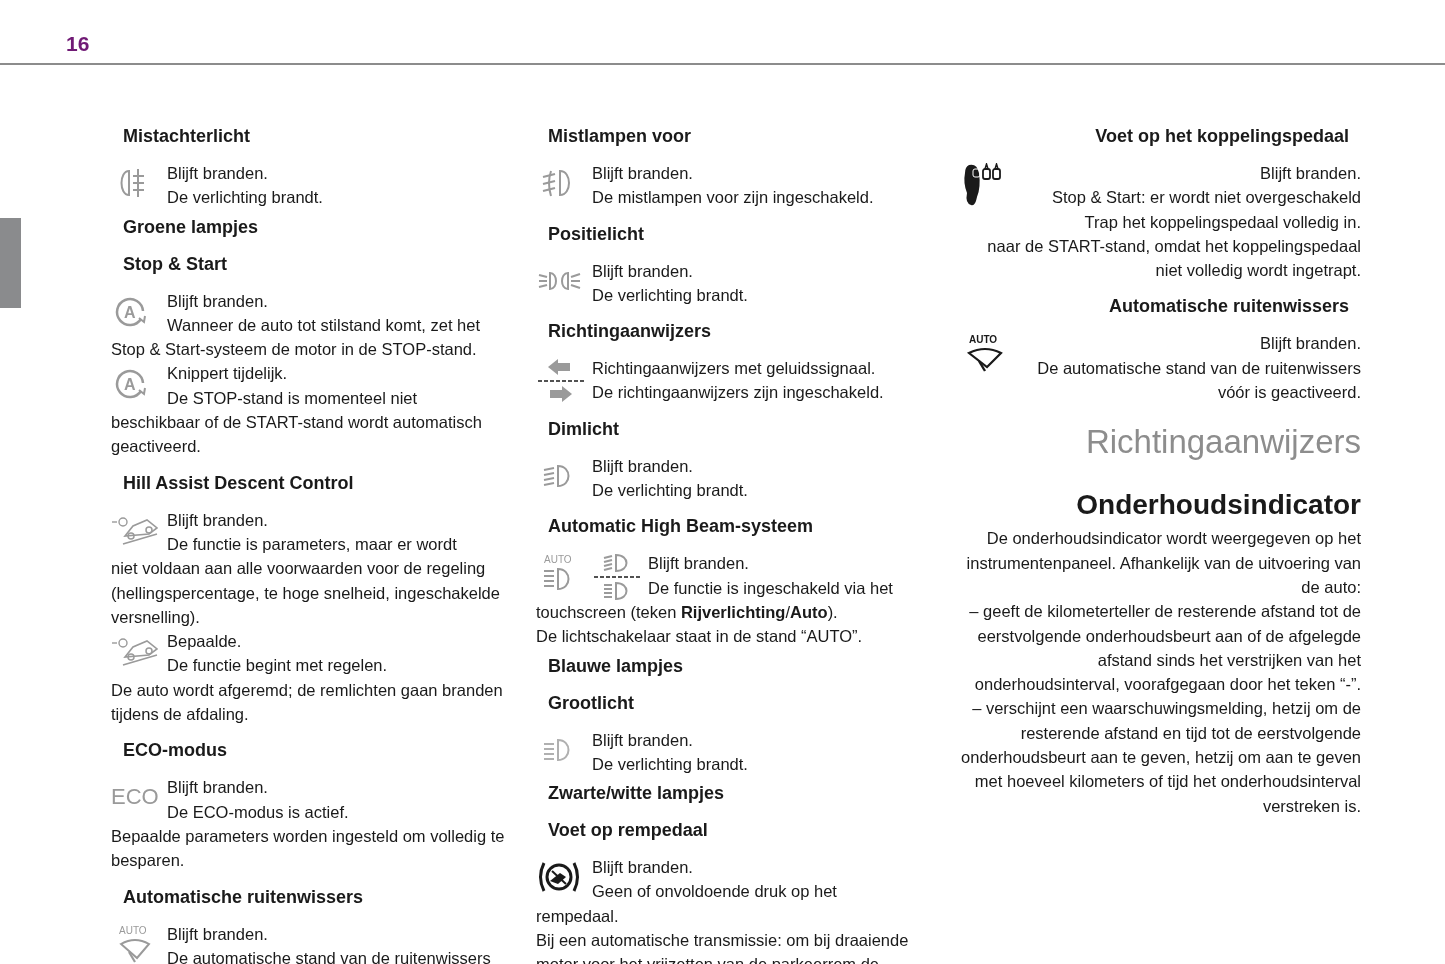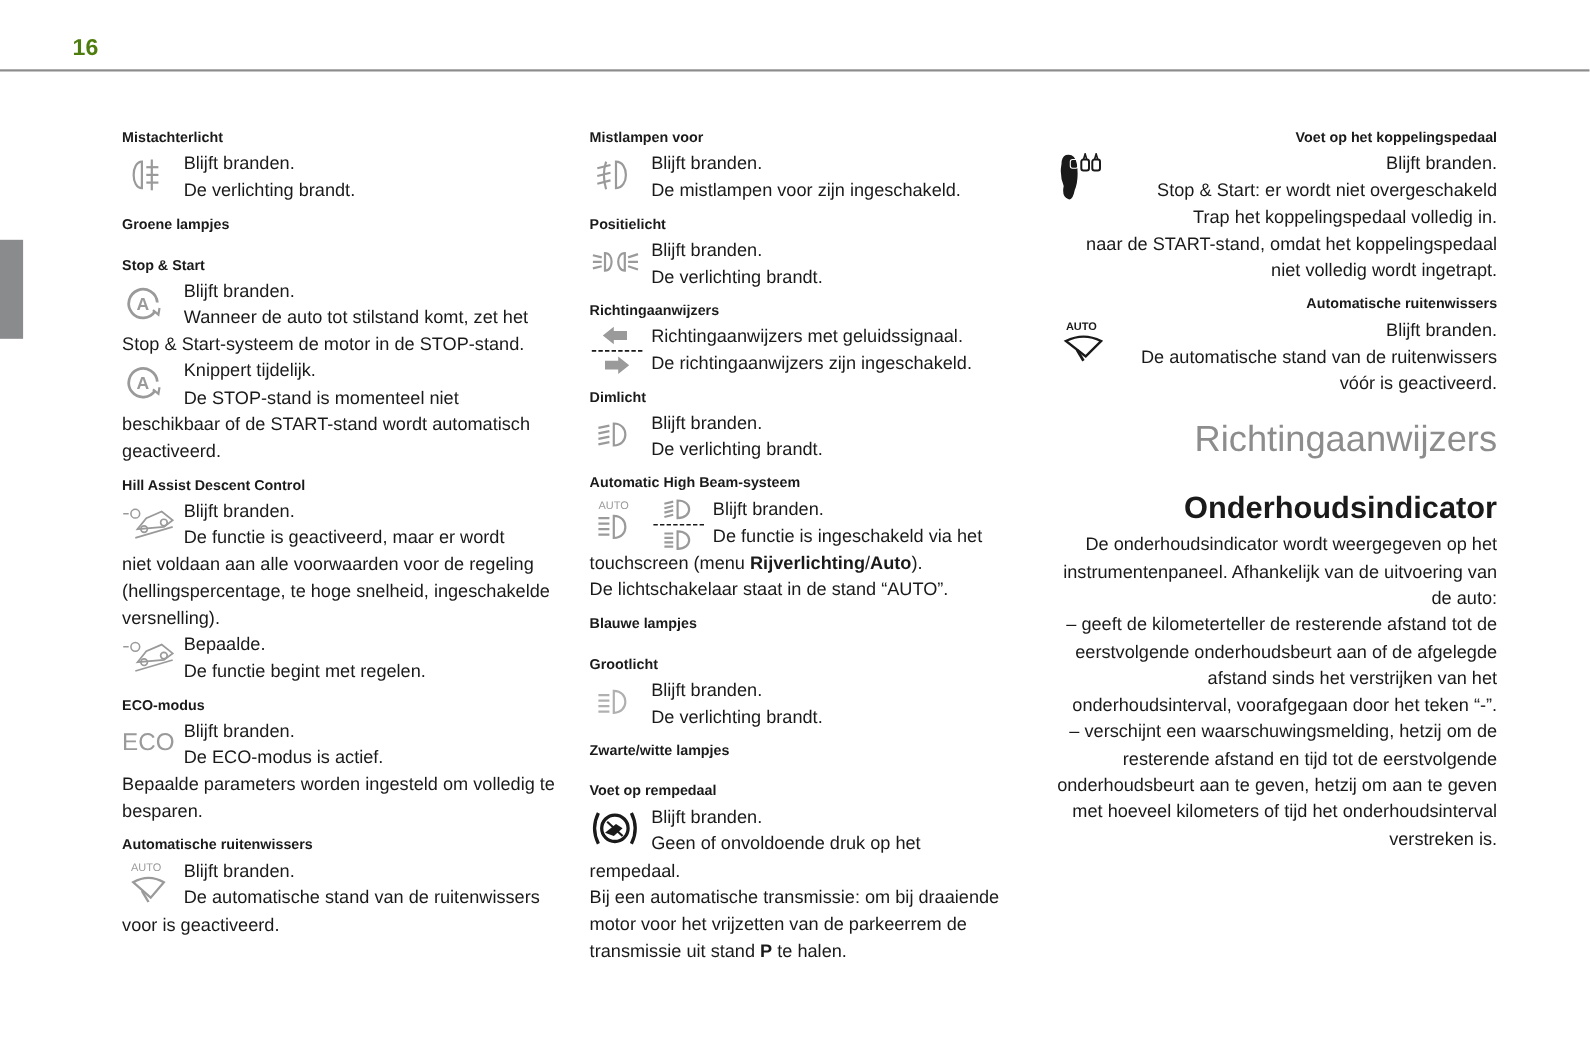--- a/index.html
+++ b/index.html
@@ -1,23 +1,23 @@
 <!DOCTYPE html>
 <html><head>
 <meta charset="utf-8">
 <style>
   html,body{margin:0;padding:0;background:#fff;}
   body{width:1445px;height:964px;position:relative;overflow:hidden;
        font-family:"Liberation Sans",sans-serif;color:#1a1a1a;}
-  .page-num{position:absolute;left:66px;top:32px;font-size:21px;font-weight:bold;color:#4d7c0f;}
+  .page-num{position:absolute;left:66px;top:32px;font-size:21px;font-weight:bold;color:#701a75;}
   .top-rule{position:absolute;left:0;top:63px;width:1445px;height:2px;background:#8c8c8c;}
   .side-tab{position:absolute;left:0;top:218px;width:21px;height:90px;background:#8a8b8d;}
   .col{position:absolute;top:112px;width:400px;font-size:16.5px;line-height:24.3px;}
   .c1{left:111px;} .c2{left:536px;width:400px;} .c3{left:961px;width:400px;text-align:right;}
-  h3{font-size:13px;font-weight:bold;margin:0;line-height:25px;color:#1a1a1a;}
+  h3{font-size:18px;font-weight:bold;margin:12px;line-height:25px;color:#1a1a1a;}
   h3.group{margin-top:3px;margin-bottom:12px;}
   .entry{margin-bottom:5px;}
   p{margin:0;}
   .row{position:relative;padding-left:56px;}
   .row .ico{position:absolute;left:0;top:2px;width:52px;height:44px;}
   .row.wide{padding-left:112px;}
   .row.wide .ico{width:108px;}
   .bold{font-weight:bold;}
   .big-grey{font-size:33px;color:#8d8d8d;margin:18px 0 26px 0;line-height:40px;font-weight:normal;}
   .big-title{font-size:28px;font-weight:bold;margin:0 0 4px 0;line-height:34px;}
@@ -82,37 +82,38 @@
         <svg width="50" height="40" viewBox="0 0 50 40">
             <path d="M14 26 L22 16 L36 10 L46 18 L38 24 Z" fill="none" stroke="#9a9a9a" stroke-width="1.6"></path>
             <circle cx="20" cy="26" r="3" fill="none" stroke="#9a9a9a" stroke-width="1.5"></circle>
             <circle cx="38" cy="20" r="3" fill="none" stroke="#9a9a9a" stroke-width="1.5"></circle>
             <line x1="12" y1="34" x2="46" y2="24" stroke="#9a9a9a" stroke-width="1.6"></line>
             <circle cx="12" cy="12" r="4" fill="none" stroke="#9a9a9a" stroke-width="1.4"></circle>
             <line x1="1" y1="12" x2="6" y2="12" stroke="#9a9a9a" stroke-width="1.4"></line>
           </svg>
       </span>
       <p>Blijft branden.</p>
-      <p>De functie is geactiveerd, maar er wordt</p>
+      <p>De functie is parameters, maar er wordt</p>
     </div>
     <p>niet voldaan aan alle voorwaarden voor de regeling (hellingspercentage, te hoge snelheid, ingeschakelde versnelling).</p>
     <div class="row">
       <span class="ico">
         <svg width="50" height="40" viewBox="0 0 50 40">
             <path d="M14 26 L22 16 L36 10 L46 18 L38 24 Z" fill="none" stroke="#9a9a9a" stroke-width="1.6"></path>
             <circle cx="20" cy="26" r="3" fill="none" stroke="#9a9a9a" stroke-width="1.5"></circle>
             <circle cx="38" cy="20" r="3" fill="none" stroke="#9a9a9a" stroke-width="1.5"></circle>
             <line x1="12" y1="34" x2="46" y2="24" stroke="#9a9a9a" stroke-width="1.6"></line>
             <circle cx="12" cy="12" r="4" fill="none" stroke="#9a9a9a" stroke-width="1.4"></circle>
             <line x1="1" y1="12" x2="6" y2="12" stroke="#9a9a9a" stroke-width="1.4"></line>
           </svg>
       </span>
       <p>Bepaalde.</p>
       <p>De functie begint met regelen.</p>
     </div>
+    <p>De auto wordt afgeremd; de remlichten gaan branden tijdens de afdaling.</p>
   </div>
   <div class="entry">
     <h3>ECO-modus</h3>
     <div class="row">
       <span class="ico" style="color:#9a9a9a;font-size:22px;top:10px;">ECO</span>
       <p>Blijft branden.</p>
       <p>De ECO-modus is actief.</p>
     </div>
     <p>Bepaalde parameters worden ingesteld om volledig te besparen.</p>
   </div>
@@ -219,21 +220,21 @@
             <path d="M80 30 C94 30 94 46 80 46 Z" fill="none" stroke="#9a9a9a" stroke-width="2"></path>
             <line x1="68" y1="32" x2="76" y2="32" stroke="#9a9a9a" stroke-width="2"></line>
             <line x1="68" y1="36" x2="76" y2="36" stroke="#9a9a9a" stroke-width="2"></line>
             <line x1="68" y1="40" x2="76" y2="40" stroke="#9a9a9a" stroke-width="2"></line>
             <line x1="68" y1="44" x2="76" y2="44" stroke="#9a9a9a" stroke-width="2"></line>
           </svg>
       </span>
       <p>Blijft branden.</p>
       <p>De functie is ingeschakeld via het</p>
     </div>
-    <p><span>touchscreen (menu </span><span class="bold">Rijverlichting</span><span>/</span><span class="bold">Auto</span><span>).</span></p>
+    <p><span>touchscreen (teken </span><span class="bold">Rijverlichting</span><span>/</span><span class="bold">Auto</span><span>).</span></p>
     <p>De lichtschakelaar staat in de stand “AUTO”.</p>
   </div>
   <h3 class="group">Blauwe lampjes</h3>
   <div class="entry">
     <h3>Grootlicht</h3>
     <div class="row">
       <span class="ico">
         <svg width="42" height="40" viewBox="0 0 42 40">
             <path d="M22 10 C36 10 36 30 22 30 Z" fill="none" stroke="#b0b0b0" stroke-width="2"></path>
             <line x1="8" y1="14" x2="18" y2="14" stroke="#b0b0b0" stroke-width="2"></line>

